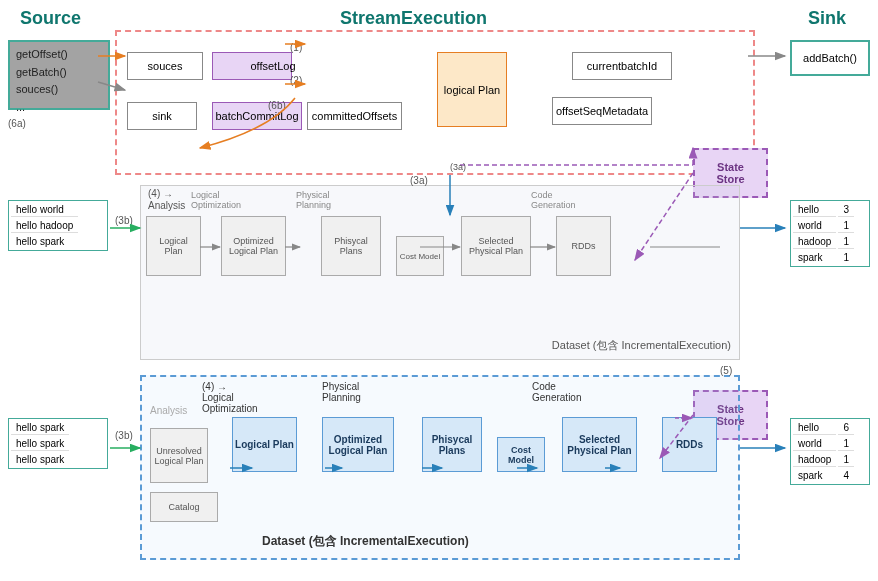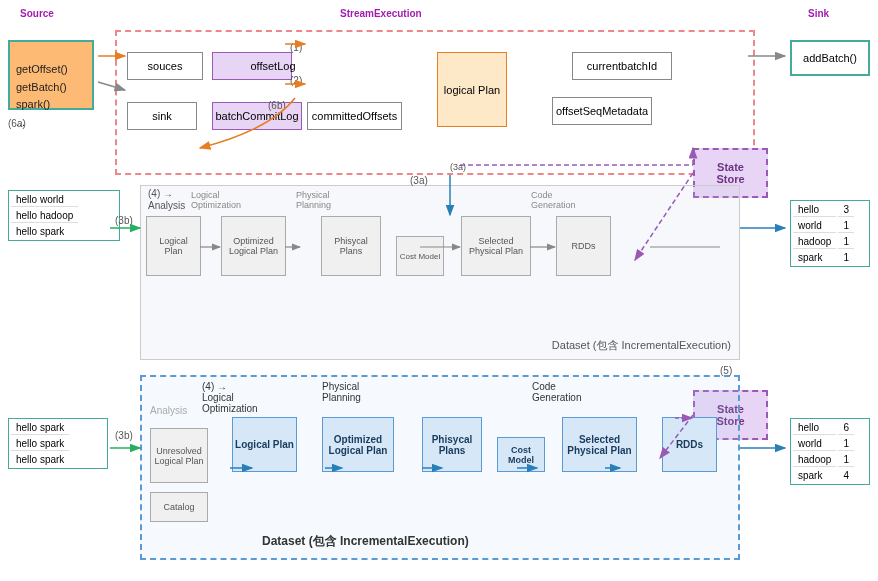--- a/index.html
+++ b/index.html
@@ -14,33 +14,33 @@
     }
     .diagram-container {
       position: relative;
       width: 878px;
       height: 581px;
     }
 
     
     .section-label {
       position: absolute;
-      font-size: 10px;
+      font-size: 18px;
       font-weight: bold;
-      color: #a21caf;
+      color: #0f766e;
     }
 
     
     .source-box {
       position: absolute;
       left: 8px; top: 40px;
-      width: 86px; height: 70px;
+      width: 102px; height: 70px;
       border: 2px solid #4a9;
-      background: #fdba74;
-      padding: 19px 6px;
+      background: #a3a3a3;
+      padding: 4px 6px;
       font-size: 11px;
       color: #222;
       line-height: 1.6;
     }
 
     
     .sink-box {
       position: absolute;
       right: 8px; top: 40px;
       width: 80px; height: 36px;
@@ -184,21 +184,21 @@
 
 <div class="diagram-container">
 
   <div class="section-label" style="left:20px; top:8px;">Source</div>
   <div class="section-label" style="left:340px; top:8px;">StreamExecution</div>
   <div class="section-label" style="left:808px; top:8px;">Sink</div>
 
   <div class="source-box">
     <div>getOffset()</div>
     <div>getBatch()</div>
-    <div>spark()</div>
+    <div>souces()</div>
     <div>...</div>
   </div>
 
   <div class="sink-box">
     <span>addBatch()</span>
   </div>
 
   <div class="stream-exec-box">
 
     <div class="se-inner" style="left:10px; top:20px; width:76px; height:28px;">
@@ -274,38 +274,38 @@
   <div class="dataset-lower">
 
     <div class="stage-label" style="left:60px; top:4px; font-size:10px; color:#333;">(4) →<br>Logical<br>Optimization</div>
     <div class="stage-label" style="left:180px; top:4px; font-size:10px; color:#333;">Physical<br>Planning</div>
     <div class="stage-label" style="left:390px; top:4px; font-size:10px; color:#333;">Code<br>Generation</div>
 
     <div class="annotation" style="left:8px; top:28px; font-size:10px; color:#aaa;">Analysis</div>
 
     <div class="plan-box-light" style="left:8px; top:51px; width:58px; height:55px;">Unresolved Logical Plan</div>
 
-    <div class="plan-box-light" style="left:8px; top:115px; width:58px; height:30px;">Catalog</div>
+    <div class="plan-box-light" style="left:8px; top:115px; width:68px; height:30px;">Catalog</div>
 
     <div class="plan-box" style="left:90px; top:40px; width:65px; height:55px;">Logical Plan</div>
 
     <div class="plan-box" style="left:180px; top:40px; width:72px; height:55px;">Optimized Logical Plan</div>
 
     <div class="plan-box" style="left:280px; top:40px; width:60px; height:55px;">Phisycal Plans</div>
 
     <div class="plan-box" style="left:355px; top:60px; width:48px; height:35px; font-size:9px;">Cost Model</div>
 
     <div class="plan-box" style="left:420px; top:40px; width:75px; height:55px;">Selected Physical Plan</div>
 
     <div class="plan-box" style="left:520px; top:40px; width:55px; height:55px;">RDDs</div>
 
     <div class="dataset-label-bold" style="left:120px; bottom:8px;">Dataset (包含 IncrementalExecution)</div>
   </div>
 
-  <div class="data-table" style="left:8px; top:190px; width:112px;">
+  <div class="data-table" style="left:8px; top:200px; width:100px;">
     <table>
       <tbody>
           <tr>
             <td>hello world</td>
           </tr>
       <tr>
             <td>hello hadoop</td>
           </tr>
       <tr>
             <td>hello spark</td>

